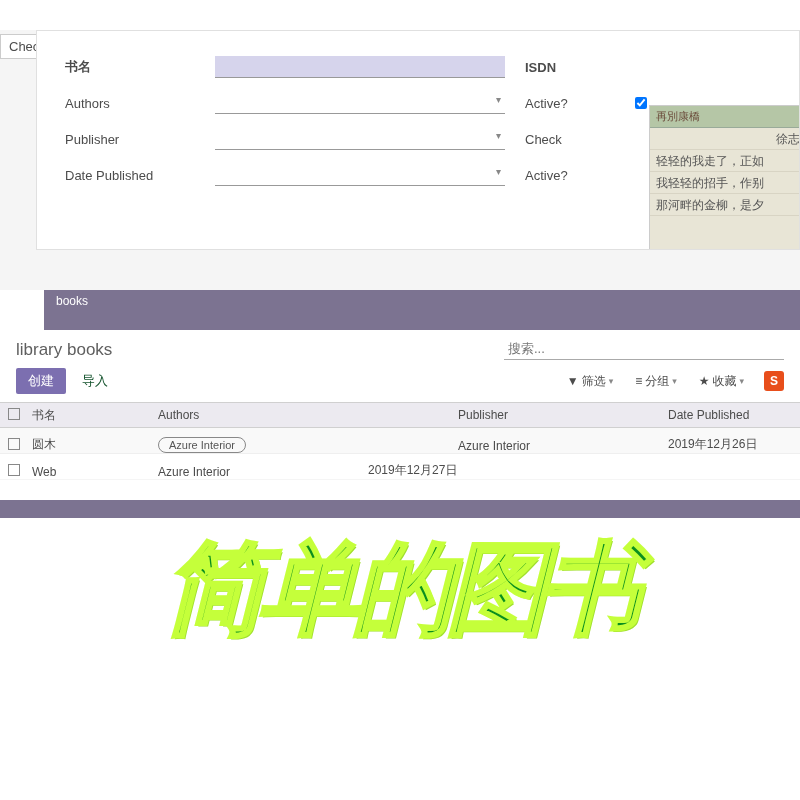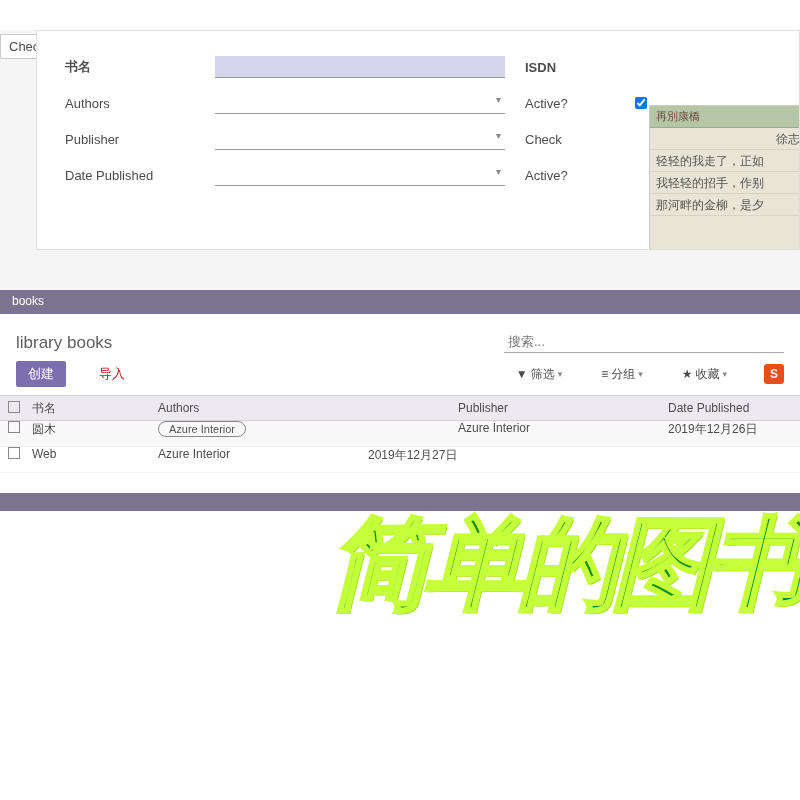--- a/index.html
+++ b/index.html
@@ -19,47 +19,47 @@
     .form-label.bold { font-weight: 600; }
     .text-input { width: 100%; height: 22px; background: #d6d4ec; border: none; border-bottom: 1px solid #999; }
     .select-input { width: 100%; height: 22px; background: #fff; border: none; border-bottom: 1px solid #999; position: relative; }
     .select-input::after { content: "▾"; position: absolute; right: 4px; top: 2px; color: #888; font-size: 10px; }
     .checkbox-small { width: 12px; height: 12px; }
     .cover-img { position: absolute; right: -20px; top: 74px; width: 170px; height: 150px; background: #e8e5d6; border: 1px solid #ccc; overflow: hidden; }
     .cover-header { height: 22px; background: #b5c6a6; border-bottom: 1px solid #9a9; padding: 3px 6px; font-size: 11px; color: #6a4a3a; font-family: "STKaiti","KaiTi",serif; }
     .cover-line { padding: 2px 6px; font-size: 12px; color: #555; border-bottom: 1px solid #d8d4c4; white-space: nowrap; font-family: "STKaiti","KaiTi",serif; height: 22px; line-height: 18px; }
     
     
-    .mid-header { background: #7c7391; height: 24px; color: #fff; font-size: 12px; padding: 4px 12px; }
+    .mid-header { background: #7c7391; height: 40px; color: #fff; font-size: 12px; padding: 4px 12px; margin-left: 44px; }
     .list-section { background: #fff; }
     .list-title-row { display: flex; align-items: flex-end; padding: 8px 16px 4px; }
     .list-title { font-size: 17px; color: #5f5f5f; }
-    .search-input { margin-left: auto; width: 280px; height: 22px; border: none; border-bottom: 1px solid #aaa; font-size: 13px; color: #888; padding: 2px 4px; outline: none; margin-top: 9px; }
-    .toolbar-row { display: flex; align-items: center; padding: 4px 16px 8px; gap: 23px; }
+    .search-input { margin-left: auto; width: 280px; height: 22px; border: none; border-bottom: 1px solid #aaa; font-size: 13px; color: #888; padding: 2px 4px; outline: none; }
+    .toolbar-row { display: flex; align-items: center; padding: 4px 16px 8px; gap: 6px; }
     .btn-create { background: #7c6fb0; color: #fff; border: none; padding: 4px 12px; font-size: 13px; border-radius: 2px; cursor: pointer; }
-    .btn-import { background: transparent; border: none; color: #b91c1c; padding: 4px 10px; font-size: 13px; cursor: pointer; }
+    .btn-import { background: transparent; border: none; color: #14532d; padding: 4px 10px; font-size: 13px; cursor: pointer; }
     .toolbar-spacer { flex: 1; }
     .filter-item { color: #4c4c4c; font-size: 12px; padding: 2px 8px; cursor: pointer; display: inline-flex; align-items: center; gap: 3px; }
     .filter-caret { font-size: 9px; color: #888; }
     .ime-icon { width: 20px; height: 20px; background: #e84e1b; border-radius: 3px; display: inline-flex; align-items: center; justify-content: center; color: #fff; font-size: 12px; font-weight: bold; margin-left: 6px; }
     
     .table-header { display: flex; background: #eceaf0; border-top: 1px solid #d0d0d0; border-bottom: 1px solid #d0d0d0; height: 26px; align-items: center; font-size: 12px; color: #4c4c4c; }
     .col-check { width: 28px; text-align: center; }
     .col-name { width: 130px; padding-left: 4px; }
     .col-authors { width: 300px; }
     .col-publisher { width: 210px; }
     .col-date { flex: 1; }
-    .table-row { display: flex; height: 26px; align-items: flex-start; font-size: 12px; border-bottom: 1px solid rgba(0,0,0,0.04); }
+    .table-row { display: flex; height: 26px; align-items: flex-end; font-size: 12px; border-bottom: 1px solid rgba(0,0,0,0.04); }
     .table-row:nth-child(even) { background: #f9f9f9; }
     .tag { display: inline-block; border: 1px solid #888; border-radius: 10px; padding: 1px 10px; font-size: 11px; color: #555; }
     .checkbox-cell { width: 12px; height: 12px; border: 1px solid #888; display: inline-block; }
     .purple-strip { height: 18px; background: #7c7391; margin-top: 20px; }
     
     
-    .hero-title { text-align: right; font-family: "Microsoft YaHei","Heiti SC","SimHei",sans-serif; }
+    .hero-title { text-align: center; margin-top: 18px; font-family: "Microsoft YaHei","Heiti SC","SimHei",sans-serif; }
     .hero-line { font-size: 100px; font-weight: 900; line-height: 1.05; color: #0b8f1f; -webkit-text-stroke: 3px #c5ff3a; letter-spacing: -6px; white-space: nowrap; font-style: italic; text-shadow: 2px 2px 0 #a0df2d; }
   </style>
 </head>
 <body>
 
 <div class="top-section">
   <button class="check-isbn-btn">Check ISBN</button>
   <div class="form-panel">
     <div class="form-row">
       <div class="form-col form-labels-1">

